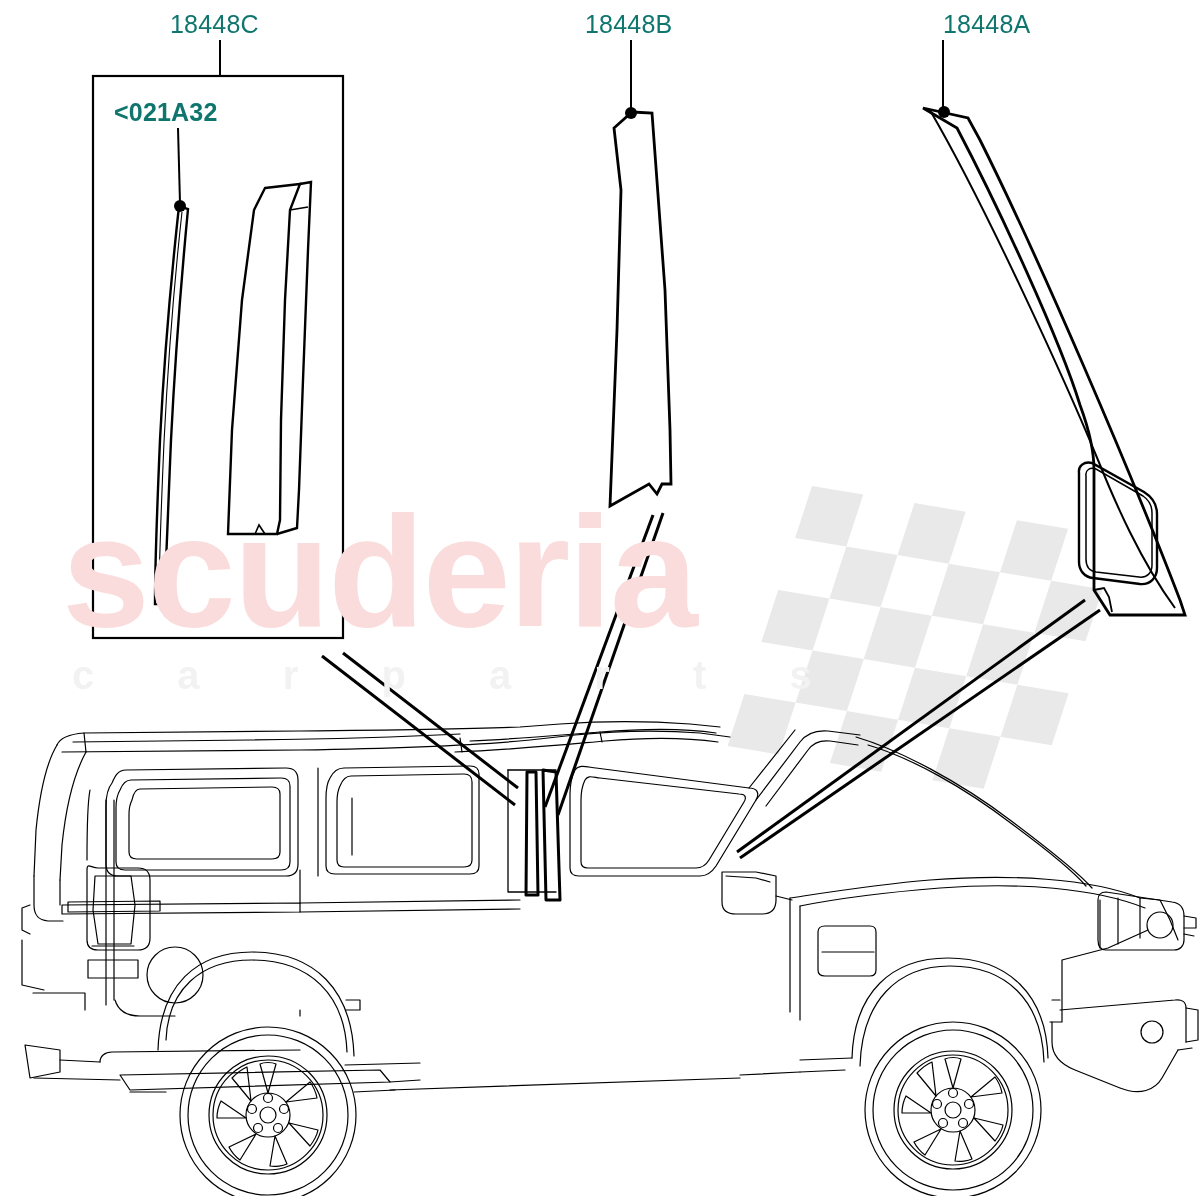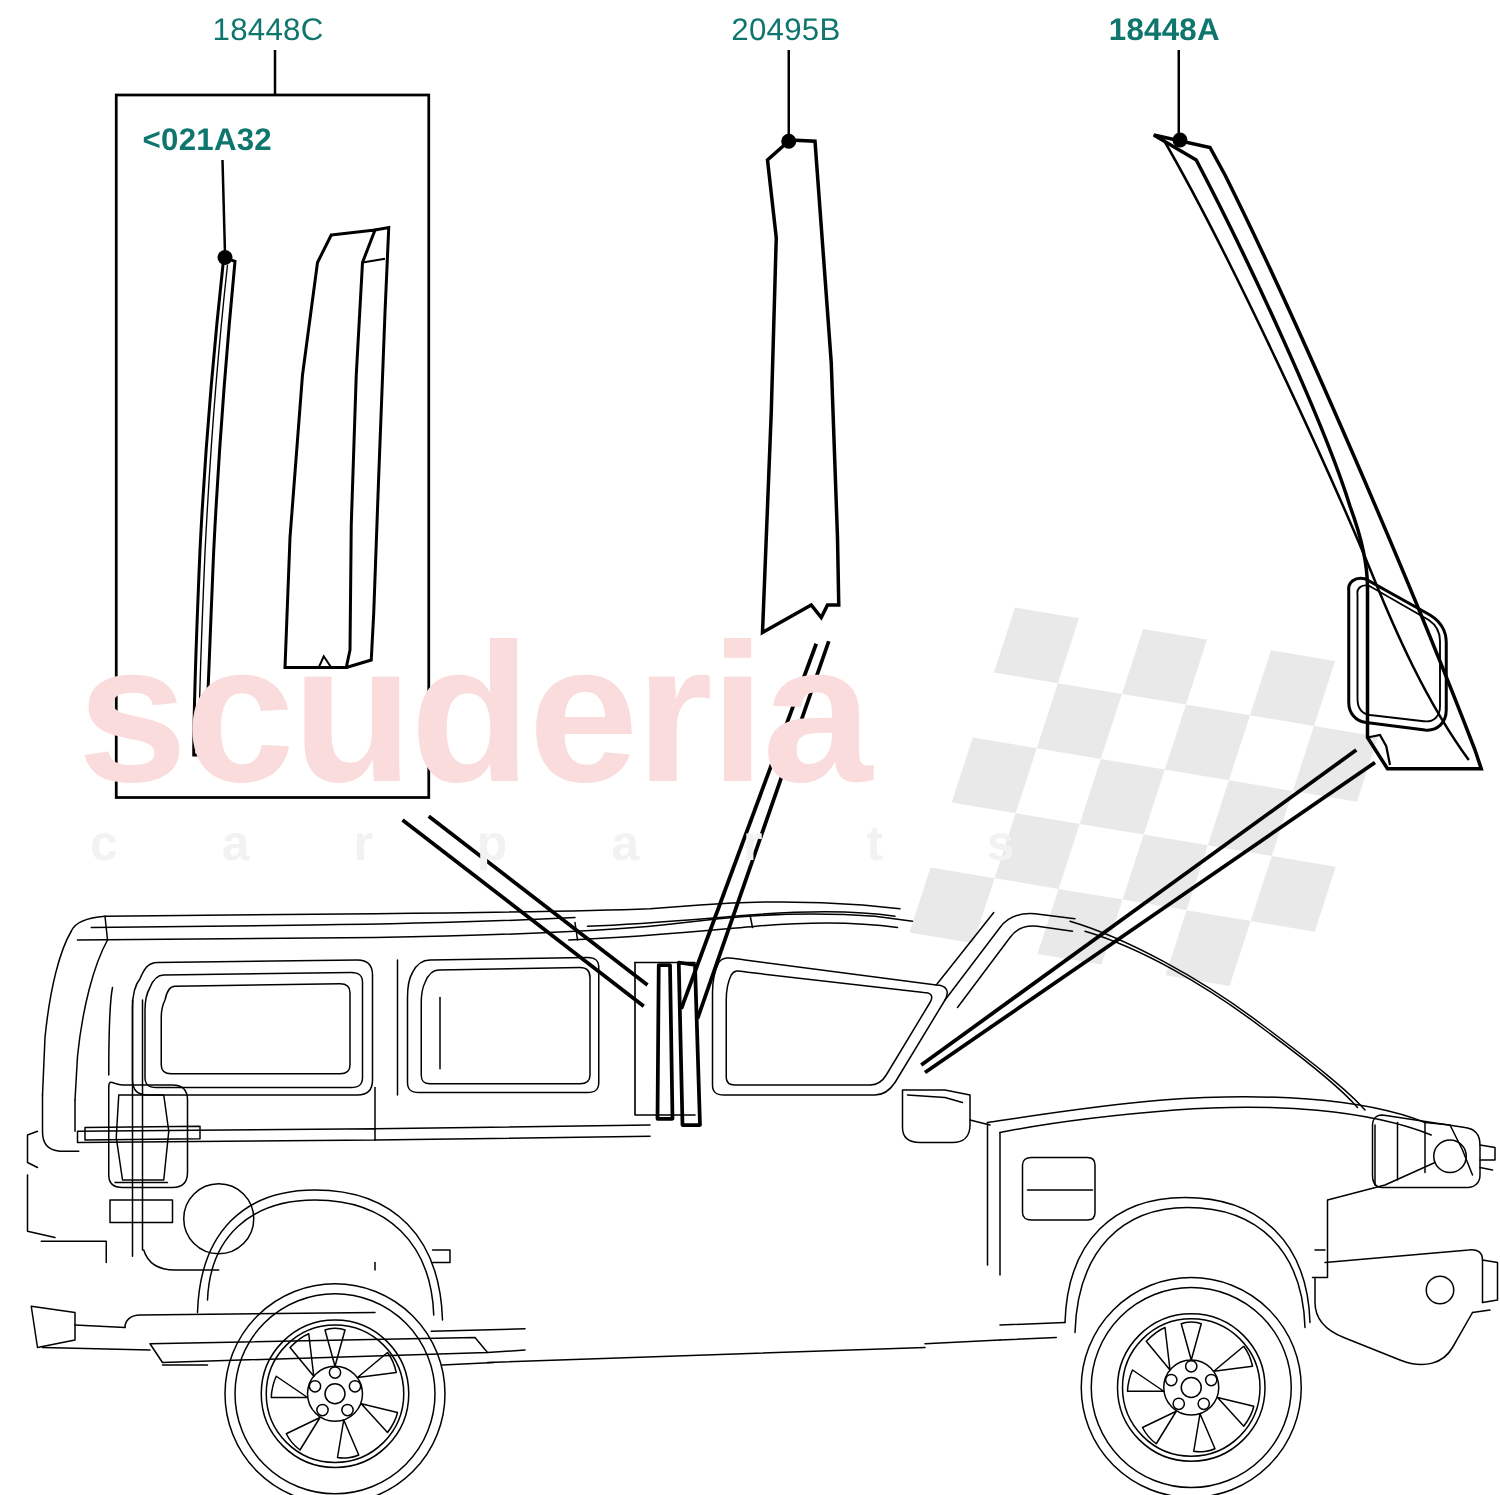--- a/index.html
+++ b/index.html
@@ -29,21 +29,21 @@
     color: #0f766e;
     font-family: "Liberation Sans", sans-serif;
     font-size: 25px;
     font-weight: 400;
     letter-spacing: 0.2px;
     white-space: nowrap;
     user-select: none;
   }
   #label-18448C { left: 170px; top: 10px; }
   #label-18448B { left: 585px; top: 10px; }
-  #label-18448A { left: 887px; top: 10px; font-weight: bold; }
+  #label-18448A { left: 943px; top: 10px; }
   #label-021A32 { left: 114px; top: 98px; font-weight: bold; }
 
   .wm-scuderia {
     position: absolute;
     left: 62px;
     top: 492px;
     font-family: "Liberation Sans", sans-serif;
     font-size: 158px;
     font-weight: 700;
     color: #fadcdc;
@@ -395,19 +395,19 @@
       <path d="M130 1092 L 166 1092"></path>
       <path d="M354 1092 L 395 1090"></path>
     </g>
   </svg>
 
   <div class="wm-scuderia">scuderia</div>
   <div class="wm-carparts">c a r p a r t s</div>
 
   <div id="label-18448C" class="callout-label">18448C</div>
 
-  <div id="label-18448B" class="callout-label">20495B</div>
+  <div id="label-18448B" class="callout-label">18448B</div>
 
   <div id="label-18448A" class="callout-label">18448A</div>
 
   <div id="label-021A32" class="callout-label">&lt;021A32</div>
 
 </div>
 
 </body></html>

